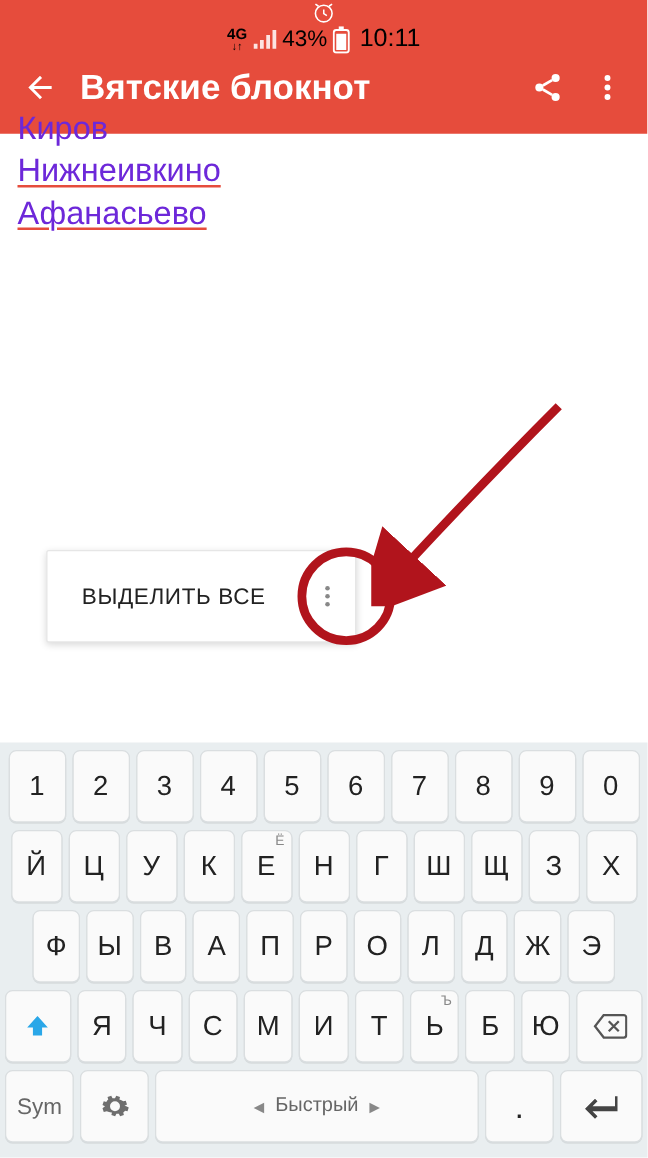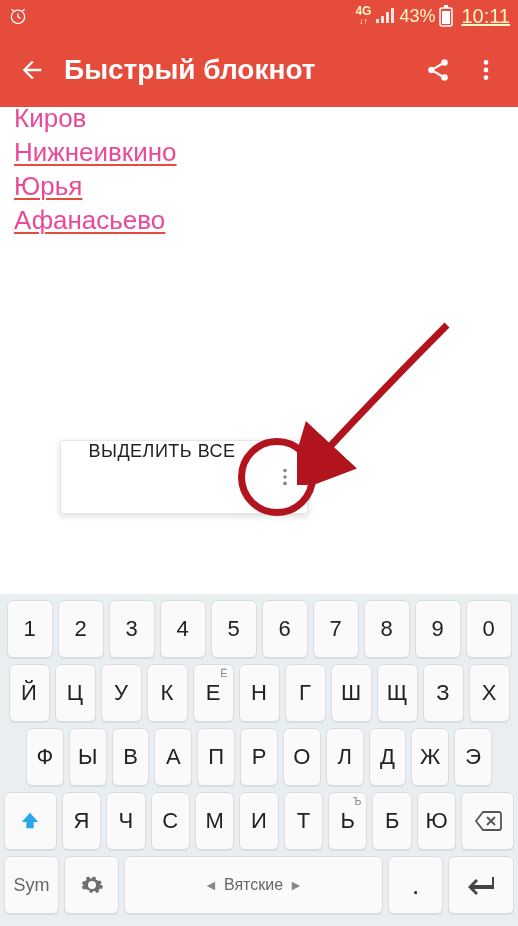--- a/index.html
+++ b/index.html
@@ -1,40 +1,40 @@
 <!DOCTYPE html>
 <html><head>
 <meta charset="utf-8">
 <style>
   * { margin: 0; padding: 0; box-sizing: border-box; font-family: Arial, Helvetica, sans-serif; }
   html, body { width: 518px; height: 926px; background: #fff; overflow: hidden; }
 
   
-  .status-bar { height: 32px; background: #e64c3c; color: #fef9c3; display: flex; align-items: center; justify-content: space-between; padding: 0 8px; font-size: 18px; }
+  .status-bar { height: 32px; background: #e64c3c; color: #000000; display: flex; align-items: center; justify-content: flex-start; padding: 0 8px; font-size: 18px; flex-direction: column; }
   .status-left { display: flex; align-items: center; gap: 6px; }
   .status-right { display: flex; align-items: center; gap: 4px; }
   .clock-icon svg { width: 20px; height: 20px; display: block; }
   .net-4g { font-size: 12px; line-height: 10px; font-weight: bold; text-align: center; }
   .signal svg, .battery svg { display: block; }
   .battery-pct { font-size: 18px; }
-  .clock-time { font-size: 20px; margin-left: 4px; text-decoration: underline; }
+  .clock-time { font-size: 20px; margin-left: 4px; }
 
   
   .app-bar { height: 75px; background: #e64c3c; color: #fff; display: flex; align-items: center; padding: 0 8px; }
   .app-bar .icon-btn { width: 48px; height: 48px; display: flex; align-items: center; justify-content: center; }
   .app-title { flex: 1; font-size: 28px; font-weight: bold; padding-left: 8px; }
   .app-bar svg { fill: #fff; }
 
   
-  .content { padding: 0 14px; font-size: 26px; line-height: 34px; color: #ec4899; margin-top: 16px; }
+  .content { padding: 0 14px; font-size: 26px; line-height: 34px; color: #6d28d9; }
   .clipped { margin-top: -22px; } 
   .underline { text-decoration: underline; text-decoration-color: #e64c3c; text-decoration-thickness: 2px; text-underline-offset: 3px; text-align: right; }
 
   
-  .popup { position: absolute; left: 60px; top: 440px; width: 248px; height: 74px; background: #fff; border: 1px solid #e6e6e6; box-shadow: 0 2px 6px rgba(0,0,0,.15); display: flex; align-items: flex-start; border-radius: 2px; }
+  .popup { position: absolute; left: 37px; top: 440px; width: 248px; height: 74px; background: #fff; border: 1px solid #e6e6e6; box-shadow: 0 2px 6px rgba(0,0,0,.15); display: flex; align-items: center; border-radius: 2px; }
   .popup-text { flex: 1; text-align: center; font-size: 18px; letter-spacing: .5px; color: #222; }
   .popup-dots { width: 44px; height: 100%; display: flex; align-items: center; justify-content: center; }
   .popup-dots svg circle { fill: #888; }
 
   
   .anno-circle { position: absolute; left: 238px; top: 438px; width: 78px; height: 78px; border: 7px solid #b1141c; border-radius: 50%; pointer-events: none; }
   .anno-arrow { position: absolute; left: 297px; top: 315px; pointer-events: none; }
 
   
   .keyboard { position: absolute; left: 0; bottom: 0; width: 518px; background: #e9eef0; padding: 6px 4px 6px 4px; }
@@ -90,42 +90,41 @@
     <span class="clock-time">10:11</span>
   </div>
 </div>
 
 <div class="app-bar">
   <div class="icon-btn">
     <svg width="28" height="28" viewBox="0 0 24 24">
         <path d="M20 11H7.8l5.6-5.6L12 4l-8 8 8 8 1.4-1.4L7.8 13H20z"></path>
       </svg>
   </div>
-  <div class="app-title">Быстрый блокнот</div>
+  <div class="app-title">Вятские блокнот</div>
   <div class="icon-btn">
     <svg width="26" height="26" viewBox="0 0 24 24">
         <circle cx="18" cy="5" r="3"></circle>
         <circle cx="6" cy="12" r="3"></circle>
         <circle cx="18" cy="19" r="3"></circle>
         <path d="M8.6 10.5l6.8-4M8.6 13.5l6.8 4" stroke="#fff" stroke-width="2"></path>
       </svg>
   </div>
   <div class="icon-btn">
     <svg width="26" height="26" viewBox="0 0 24 24">
         <circle cx="12" cy="5" r="2.2"></circle>
         <circle cx="12" cy="12" r="2.2"></circle>
         <circle cx="12" cy="19" r="2.2"></circle>
       </svg>
   </div>
 </div>
 
 <div class="content" id="note-lines">
     <div class="clipped">Киров</div>
     <div><span class="underline">Нижнеивкино</span></div>
-    <div><span class="underline">Юрья</span></div>
     <div><span class="underline">Афанасьево</span></div>
   </div>
 
 <div class="popup">
   <div class="popup-text">ВЫДЕЛИТЬ ВСЕ</div>
   <div class="popup-dots">
     <svg width="22" height="22" viewBox="0 0 24 24">
         <circle cx="12" cy="5" r="2"></circle>
         <circle cx="12" cy="12" r="2"></circle>
         <circle cx="12" cy="19" r="2"></circle>
@@ -198,21 +197,21 @@
   </div>
   <div class="kb-row row-4">
     <div class="key sym dim">Sym</div>
     <div class="key gear">
       <svg width="24" height="24" viewBox="0 0 24 24">
           <path fill="#555" d="M12 8a4 4 0 100 8 4 4 0 000-8zm9 4l2 1-1 3-2-.5a8 8 0 01-1.4 1.4l.5 2-3 1-1-2h-2l-1 2-3-1 .5-2A8 8 0 015.4 16L3 16.5 2 13.5 4 12V12l-2-1 1-3 2 .5A8 8 0 016.6 6.6L6 4.5l3-1 1 2h2l1-2 3 1-.5 2A8 8 0 0118.6 8l2-.5 1 3-2 1z" opacity=".85"></path>
         </svg>
     </div>
     <div class="key space">
       <span class="space-arrow">◄</span>
-      <span>Вятские</span>
+      <span>Быстрый</span>
       <span class="space-arrow">►</span>
     </div>
     <div class="key dot">.</div>
     <div class="key enter">
       <svg width="30" height="24" viewBox="0 0 30 24">
           <path d="M26 4v8H8l4-4-2-2-8 8 8 8 2-2-4-4h20V4z" fill="#444"></path>
         </svg>
     </div>
   </div>
 </div>

